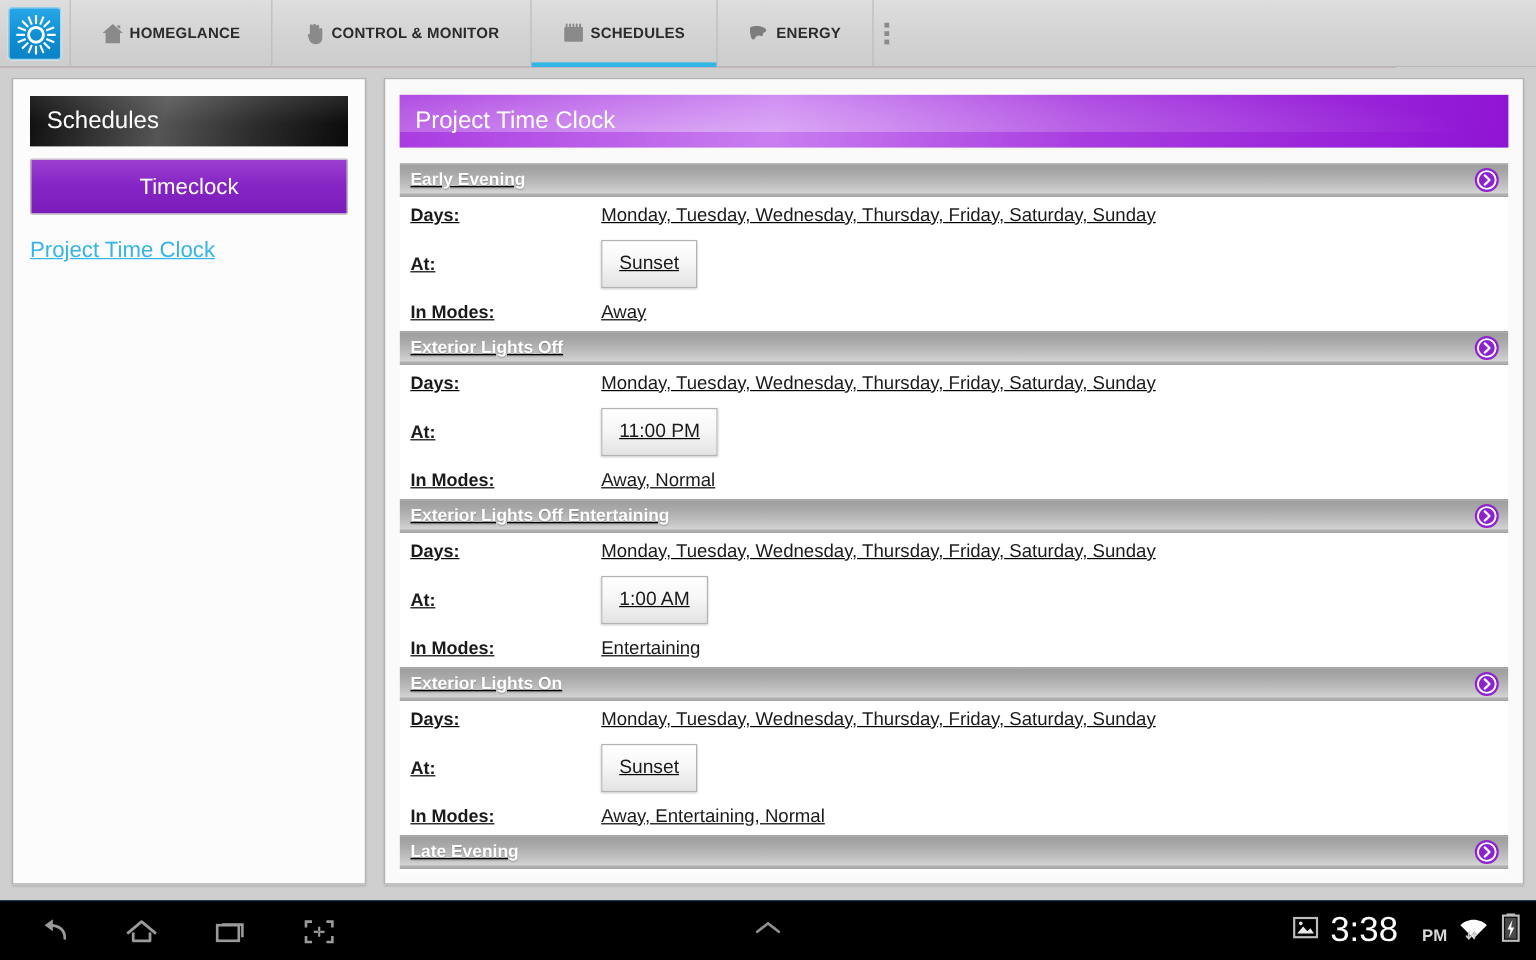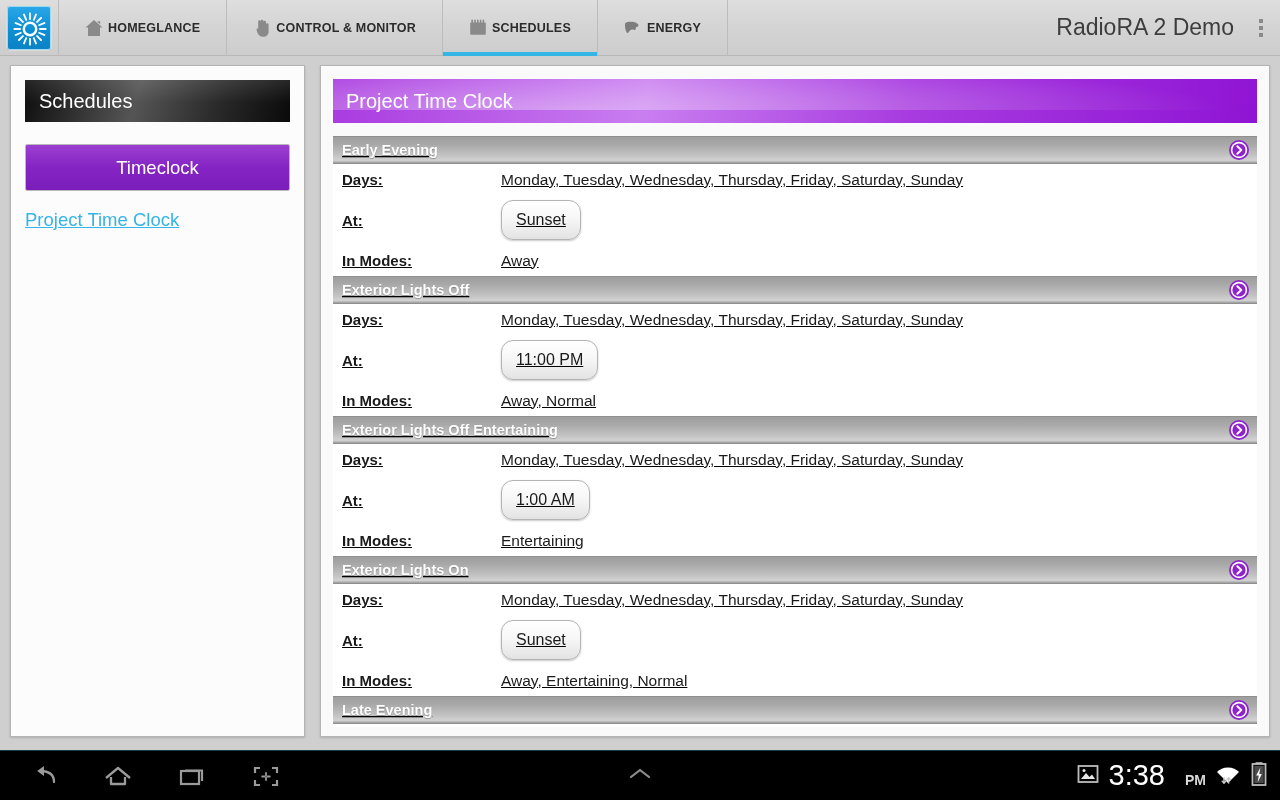--- a/index.html
+++ b/index.html
@@ -86,21 +86,21 @@
     position: relative; overflow: hidden;
   }
   .panel-header::after {
     content:""; position:absolute; left:0; right:0; top:0; height:55%;
     background: linear-gradient(to bottom, rgba(255,255,255,.10), rgba(255,255,255,0));
   }
   .panel-header .ph-title {
     font-size: 20px; color: #ffffff; padding-left: 14px; position: relative; z-index: 2;
   }
   .segmented {
-    margin: 22px 14px 0 14px; display: flex; height: 47px;
+    margin: 10px 14px 0 14px; display: flex; height: 47px;
     border: 1px solid #b9b9b9; border-radius: 2px; overflow: hidden;
     background: #f2f2f2;
   }
   .seg {
     flex: 1 1 auto; display: flex; align-items: center; justify-content: center;
     font-size: 18.5px; color: #1c1c1c; cursor: default;
     background: linear-gradient(to bottom, #fbfbfb, #eaeaea);
   }
   .seg + .seg { border-left: 1px solid #b9b9b9; }
   .seg.sel {
@@ -166,21 +166,21 @@
   }
   .row .val { font-size: 15.5px; color: #1a1a1a; }
   .row.days { height: 31px; align-items: center; }
   .row.modes { height: 31px; align-items: center; }
   .row.at {
     height: 50px; align-items: center; position: relative;
   }
   .timebtn {
     display: inline-flex; align-items: center; justify-content: center;
     height: 40px; padding: 0 14px; min-width: 62px;
-    border: 1px solid #b3b3b3; border-radius: 12px;
+    border: 1px solid #b3b3b3; border-radius: 0;
     background: linear-gradient(to bottom, #ffffff 0%, #f7f7f7 45%, #e3e3e3 100%);
     box-shadow: 0 1px 2px rgba(0,0,0,.22);
     font-size: 16px; color: #1a1a1a; cursor: default;
   }
 
   
   .sysbar {
     position: absolute; left: 0; top: 750px; width: 1280px; height: 50px;
     background: #000000;
     border-top: 1px solid #1b3a47;
@@ -271,21 +271,20 @@
         <span class="ticon">
           <svg width="22" height="22" viewBox="0 0 22 22">
             <path d="M3.2 6.0 C6.5 4.2 11.5 4.4 14.8 6.2 C16.6 7.2 17.2 9.0 15.6 9.6 C14.3 10.1 13.6 10.6 13.8 11.6 C14.0 12.8 12.9 13.4 11.8 12.9 C10.0 12.0 8.0 12.8 7.2 14.6 C6.4 16.3 5.0 16.4 4.4 15.0 C3.3 12.4 2.6 9.0 3.2 6.0 Z" fill="#7d7d7d"></path>
           </svg>
         </span>
         <span class="tlabel">ENERGY</span>
       </div>
 
     </div>
 
-    <div class="apptitle">RadioRA 2 Demo</div>
 
     <div class="overflow">
       <i></i>
         <i></i>
         <i></i>
     </div>
   </div>
 
   <div class="body-area">
 

